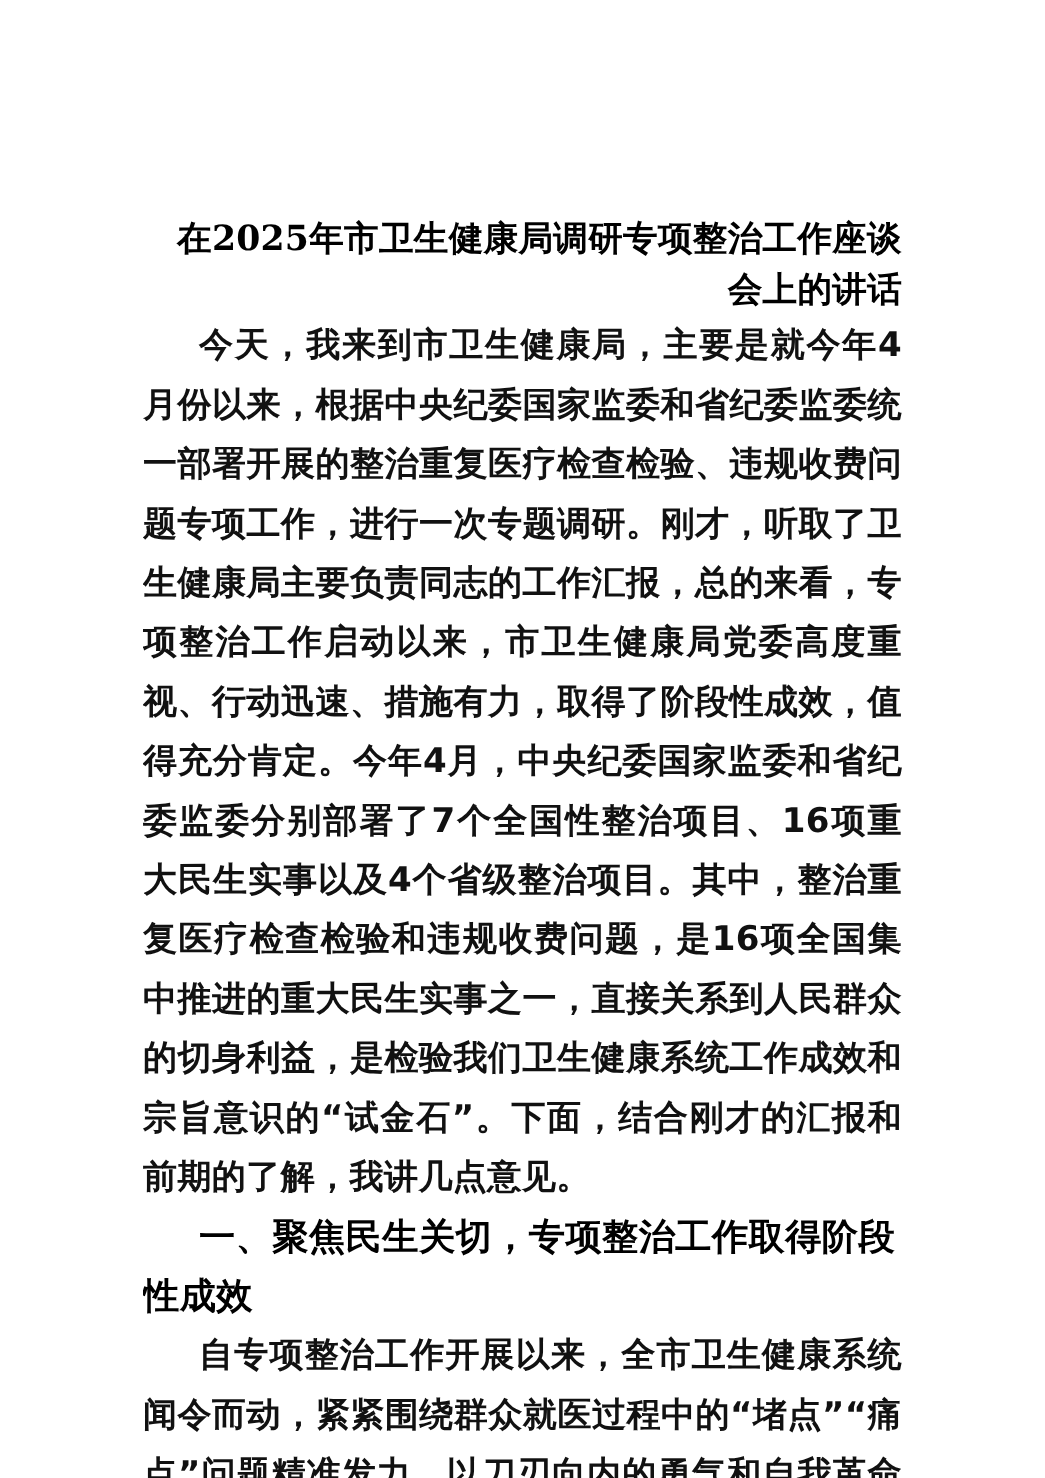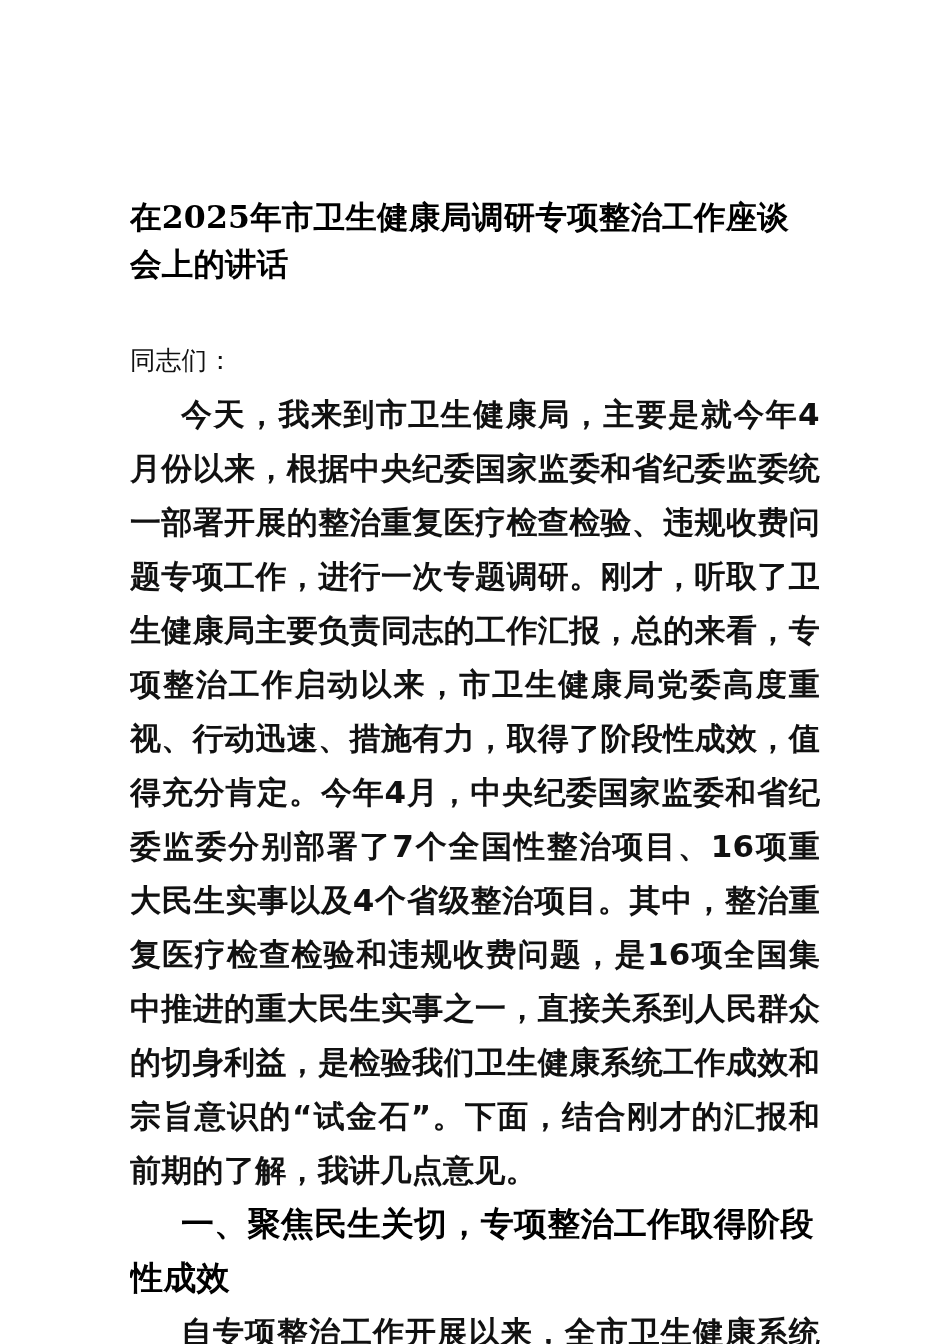--- a/index.html
+++ b/index.html
@@ -32,21 +32,21 @@
     width: 690px;
   }
 
   
   .doc-title {
     margin: 0;
     padding-top: 193px;
     font-size: 31.5px;
     line-height: 47px;
     font-weight: bold;
-    text-align: left;
+    text-align: right;
     letter-spacing: 0.2px;
     font-family: "DejaVu Serif", "Liberation Serif", serif;
     color: #000000;
   }
 
   
   .salutation {
     margin: 0;
     padding-top: 46px;
     font-size: 25.5px;
@@ -91,21 +91,20 @@
   }
 </style>
 </head>
 <body>
 
 <div class="page">
   <div class="doc-body clipped">
 
     <h1 class="doc-title">在2025年市卫生健康局调研专项整治工作座谈会上的讲话</h1>
 
-    <p class="salutation">同志们：</p>
 
     <p class="para">今天，我来到市卫生健康局，主要是就今年4月份以来，根据中央纪委国家监委和省纪委监委统一部署开展的整治重复医疗检查检验、违规收费问题专项工作，进行一次专题调研。刚才，听取了卫生健康局主要负责同志的工作汇报，总的来看，专项整治工作启动以来，市卫生健康局党委高度重视、行动迅速、措施有力，取得了阶段性成效，值得充分肯定。今年4月，中央纪委国家监委和省纪委监委分别部署了7个全国性整治项目、16项重大民生实事以及4个省级整治项目。其中，整治重复医疗检查检验和违规收费问题，是16项全国集中推进的重大民生实事之一，直接关系到人民群众的切身利益，是检验我们卫生健康系统工作成效和宗旨意识的“试金石”。下面，结合刚才的汇报和前期的了解，我讲几点意见。</p>
 
     <h2 class="section-heading">一、聚焦民生关切，专项整治工作取得阶段性成效</h2>
 
     <p class="para">自专项整治工作开展以来，全市卫生健康系统闻令而动，紧紧围绕群众就医过程中的“堵点”“痛点”问题精准发力，以刀刃向内的勇气和自我革命的精神，推动整治工作走深走</p>
 
   </div>
 </div>
 

